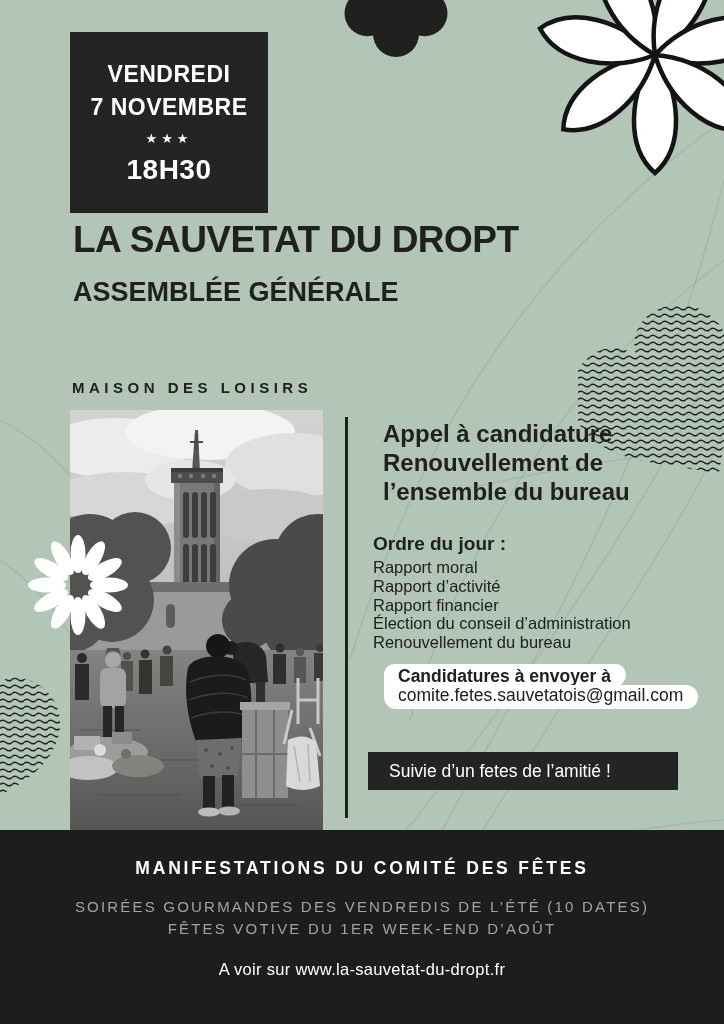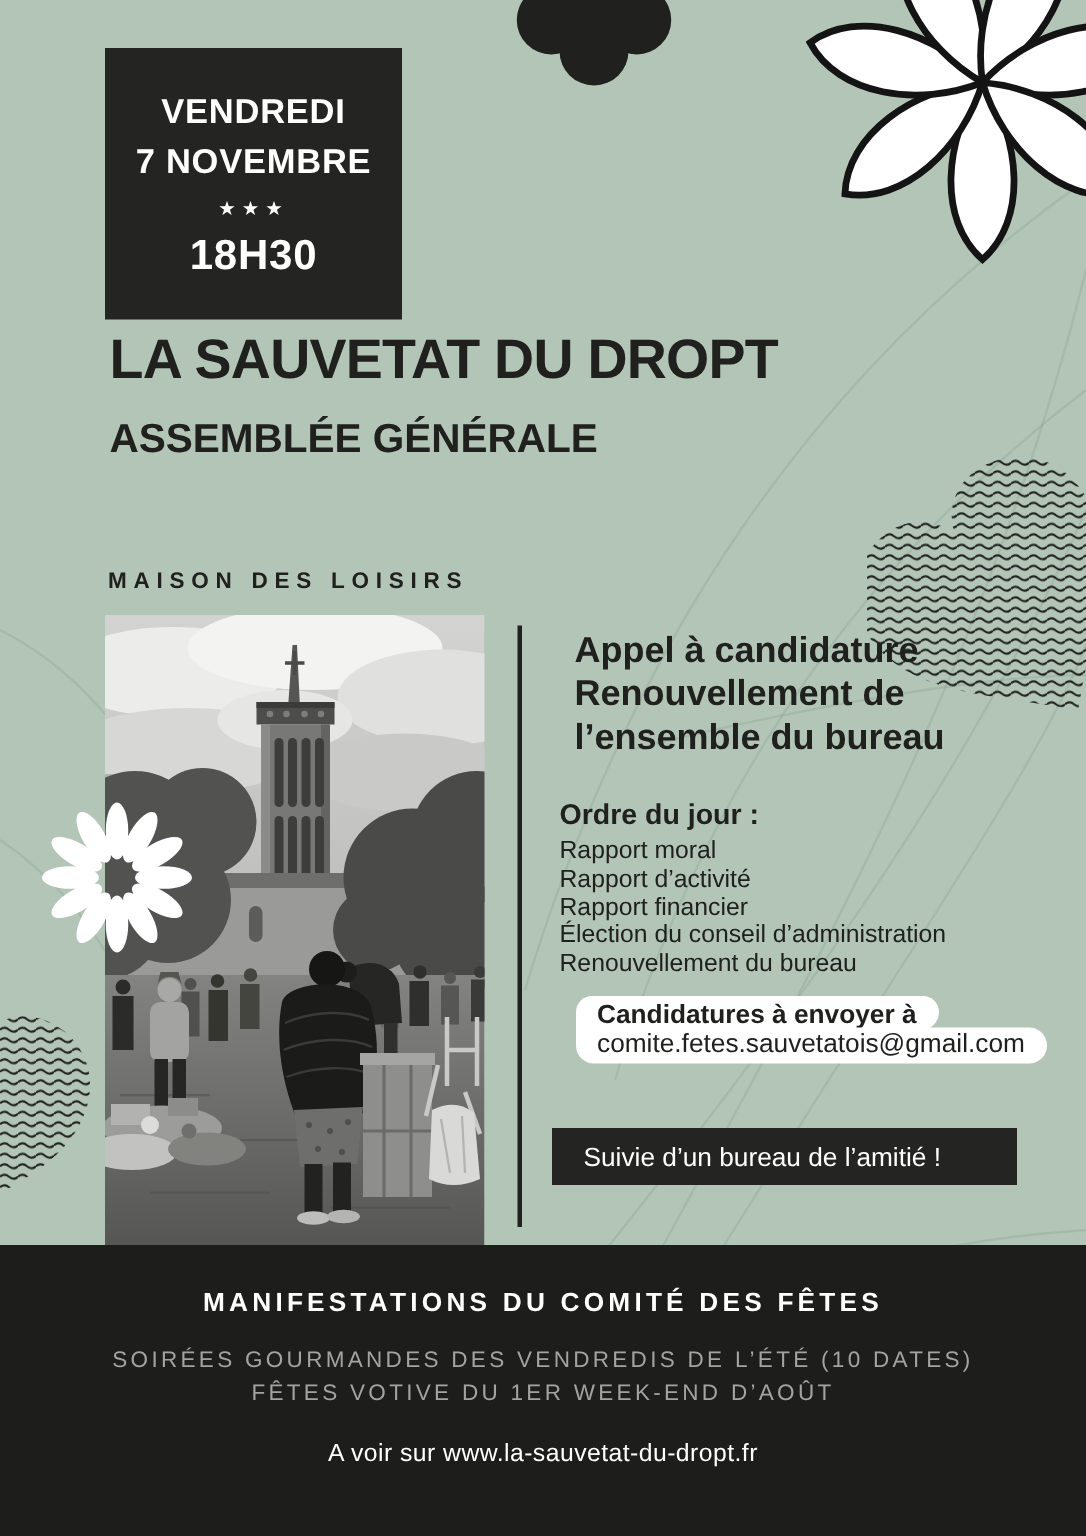--- a/index.html
+++ b/index.html
@@ -393,21 +393,21 @@
     <div>Élection du conseil d’administration</div>
     <div>Renouvellement du bureau</div>
   </div>
 
   <div class="abs contact">
     <div class="row"><span class="pill pill-label">Candidatures à envoyer à</span></div>
     <div class="row"><span class="pill pill-email">comite.fetes.sauvetatois@gmail.com</span></div>
   </div>
 
   <div class="abs note-box">
-    <span>Suivie d’un bureau de l’amitié !</span>
+    <span>Suivie d’un fetes de l’amitié !</span>
   </div>
 
   <div class="abs footer">
     <div class="footer-title">MANIFESTATIONS DU COMITÉ DES FÊTES</div>
     <div class="footer-event e1">SOIRÉES GOURMANDES DES VENDREDIS DE L’ÉTÉ (10 DATES)</div>
     <div class="footer-event e2">FÊTES VOTIVE DU 1ER WEEK-END D’AOÛT</div>
     <div class="footer-site">A voir sur www.la-sauvetat-du-dropt.fr</div>
   </div>
 
 </div>

